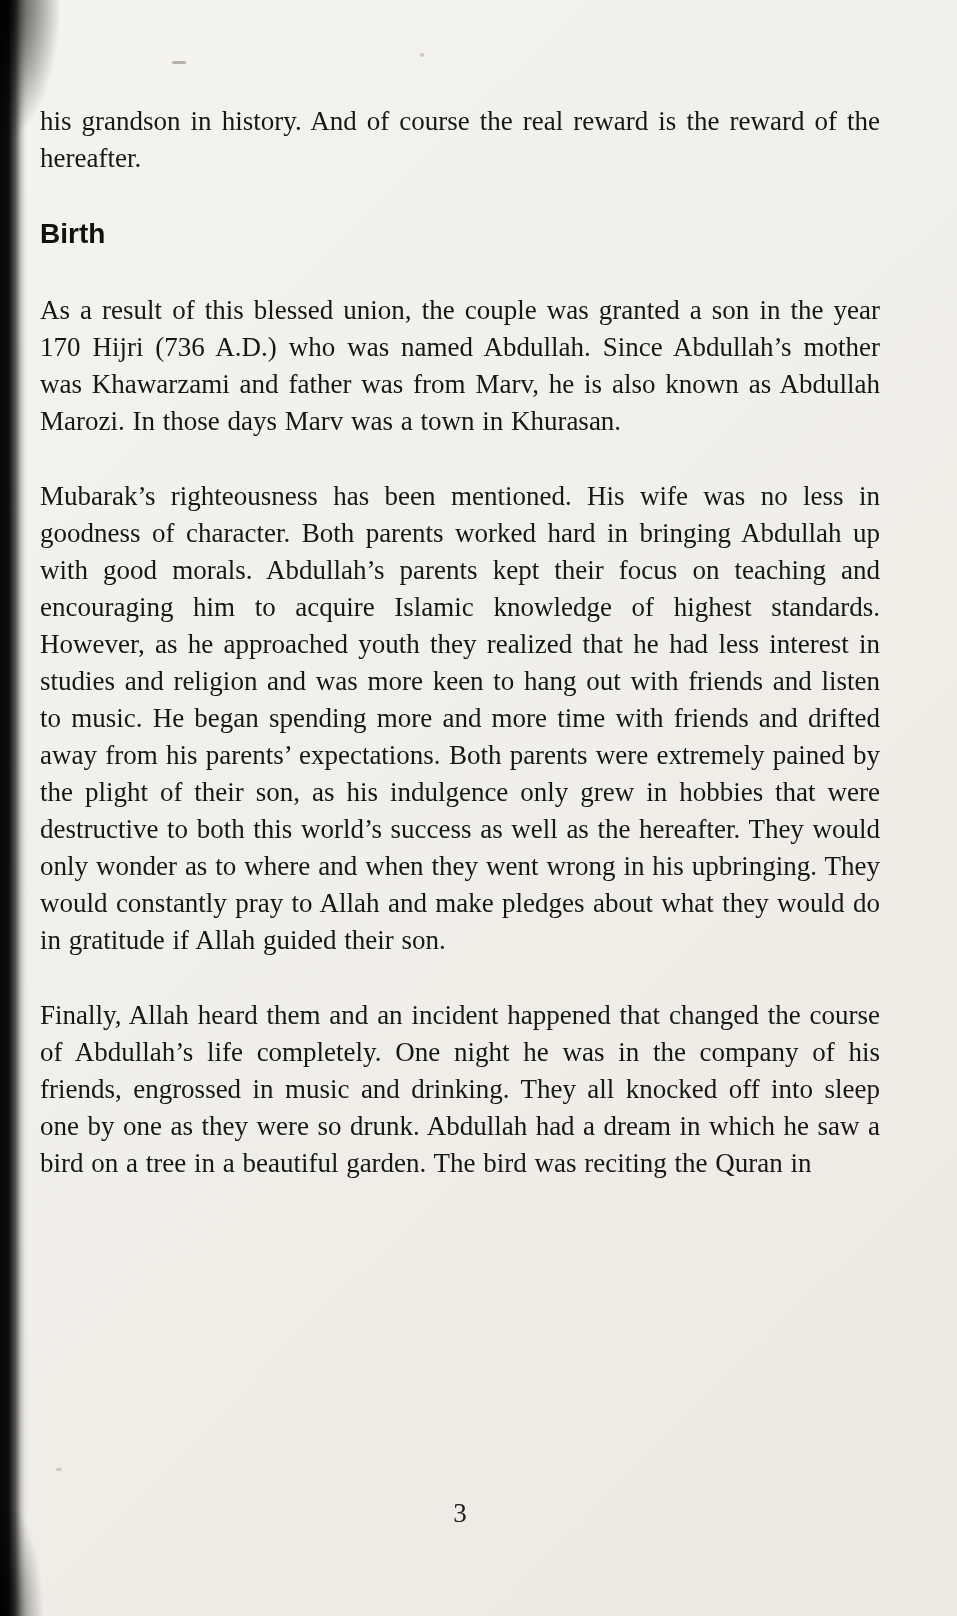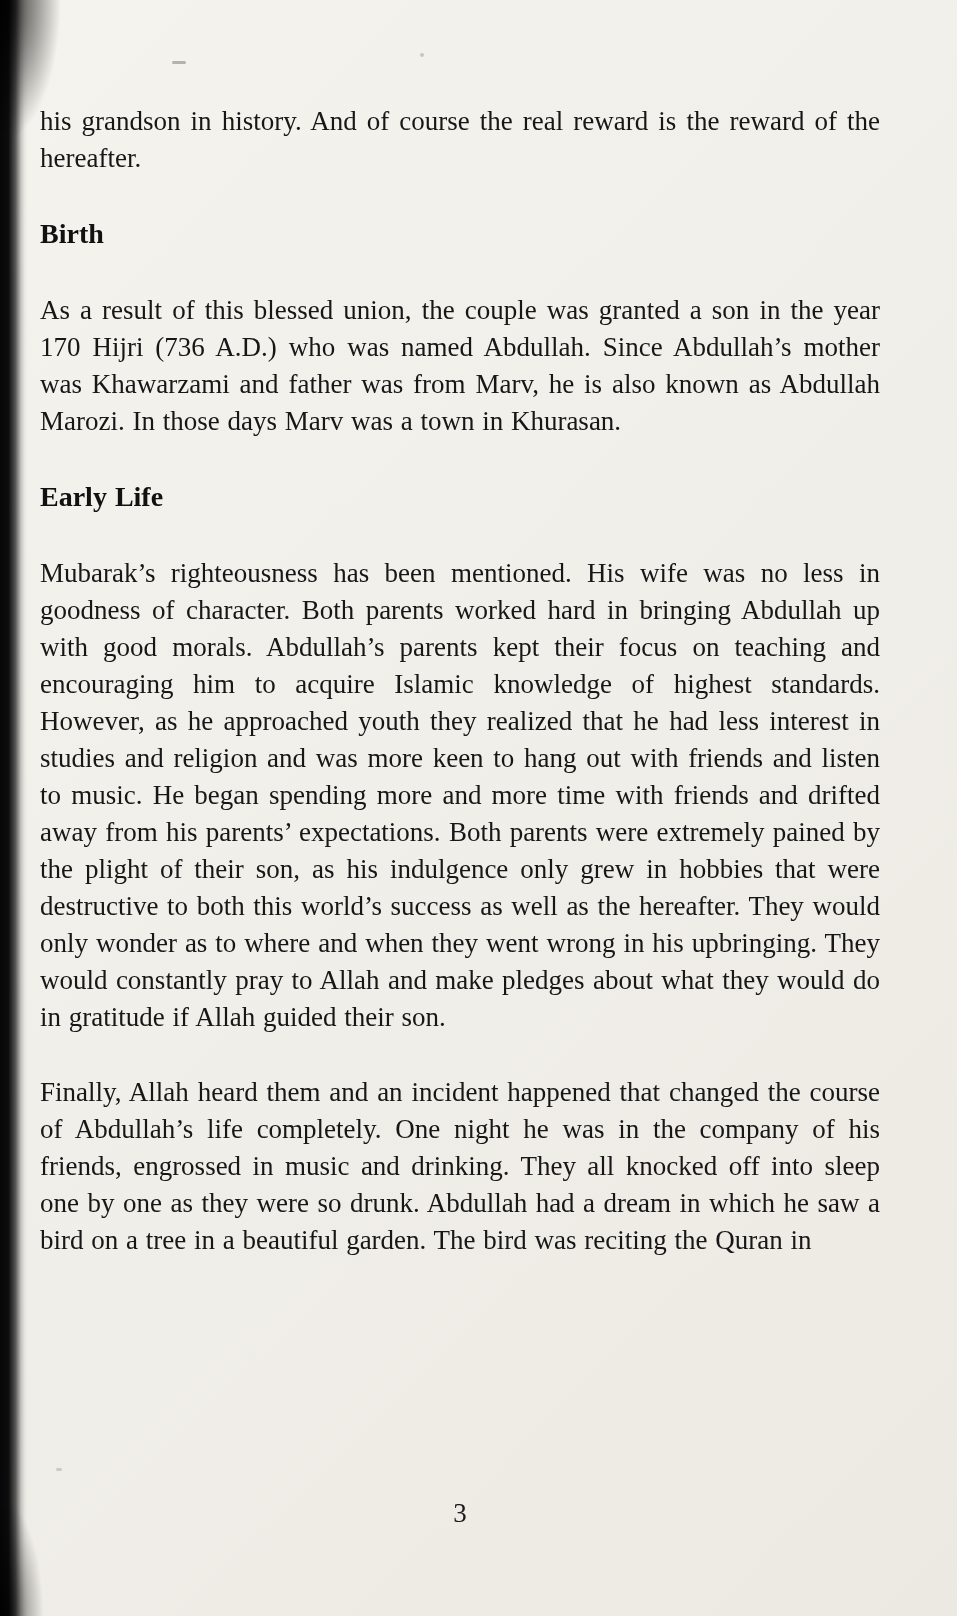--- a/index.html
+++ b/index.html
@@ -55,21 +55,21 @@
     font-size: 27px;
     line-height: 37px;
     color: #171717;
     text-align: justify;
     word-spacing: 1px;
   }
   .para {
     margin: 0 0 38px 0;
   }
   .heading {
-    font-family: Liberation Serif, serif;
+    font-family: Liberation Sans, sans-serif;
     font-size: 28px;
     line-height: 37px;
     font-weight: bold;
     color: #111111;
     text-align: left;
     margin: 0 0 40px 0;
   }
   .page-number {
     position: absolute;
     left: 40px;
@@ -101,21 +101,20 @@
   <div class="scan-artifact artifact-2"></div>
   <div class="scan-artifact artifact-3"></div>
 
   <div class="content">
     <p class="para">his grandson in history. And of course the real reward is the reward of the hereafter.</p>
 
     <h2 class="heading">Birth</h2>
 
     <p class="para">As a result of this blessed union, the couple was granted a son in the year 170 Hijri (736 A.D.) who was named Abdullah. Since Abdullah’s mother was Khawarzami and father was from Marv, he is also known as Abdullah Marozi. In those days Marv was a town in Khurasan.</p>
 
-    <h2 class="heading">Early Life</h2>
 
     <p class="para">Mubarak’s righteousness has been mentioned. His wife was no less in goodness of character. Both parents worked hard in bringing Abdullah up with good morals. Abdullah’s parents kept their focus on teaching and encouraging him to acquire Islamic knowledge of highest standards. However, as he approached youth they realized that he had less interest in studies and religion and was more keen to hang out with friends and listen to music. He began spending more and more time with friends and drifted away from his parents’ expectations. Both parents were extremely pained by the plight of their son, as his indulgence only grew in hobbies that were destructive to both this world’s success as well as the hereafter. They would only wonder as to where and when they went wrong in his upbringing. They would constantly pray to Allah and make pledges about what they would do in gratitude if Allah guided their son.</p>
 
     <p class="para">Finally, Allah heard them and an incident happened that changed the course of Abdullah’s life completely. One night he was in the company of his friends, engrossed in music and drinking. They all knocked off into sleep one by one as they were so drunk. Abdullah had a dream in which he saw a bird on a tree in a beautiful garden. The bird was reciting the Quran in</p>
   </div>
 
   <div class="page-number">3</div>
 </div>
 
 </body></html>

